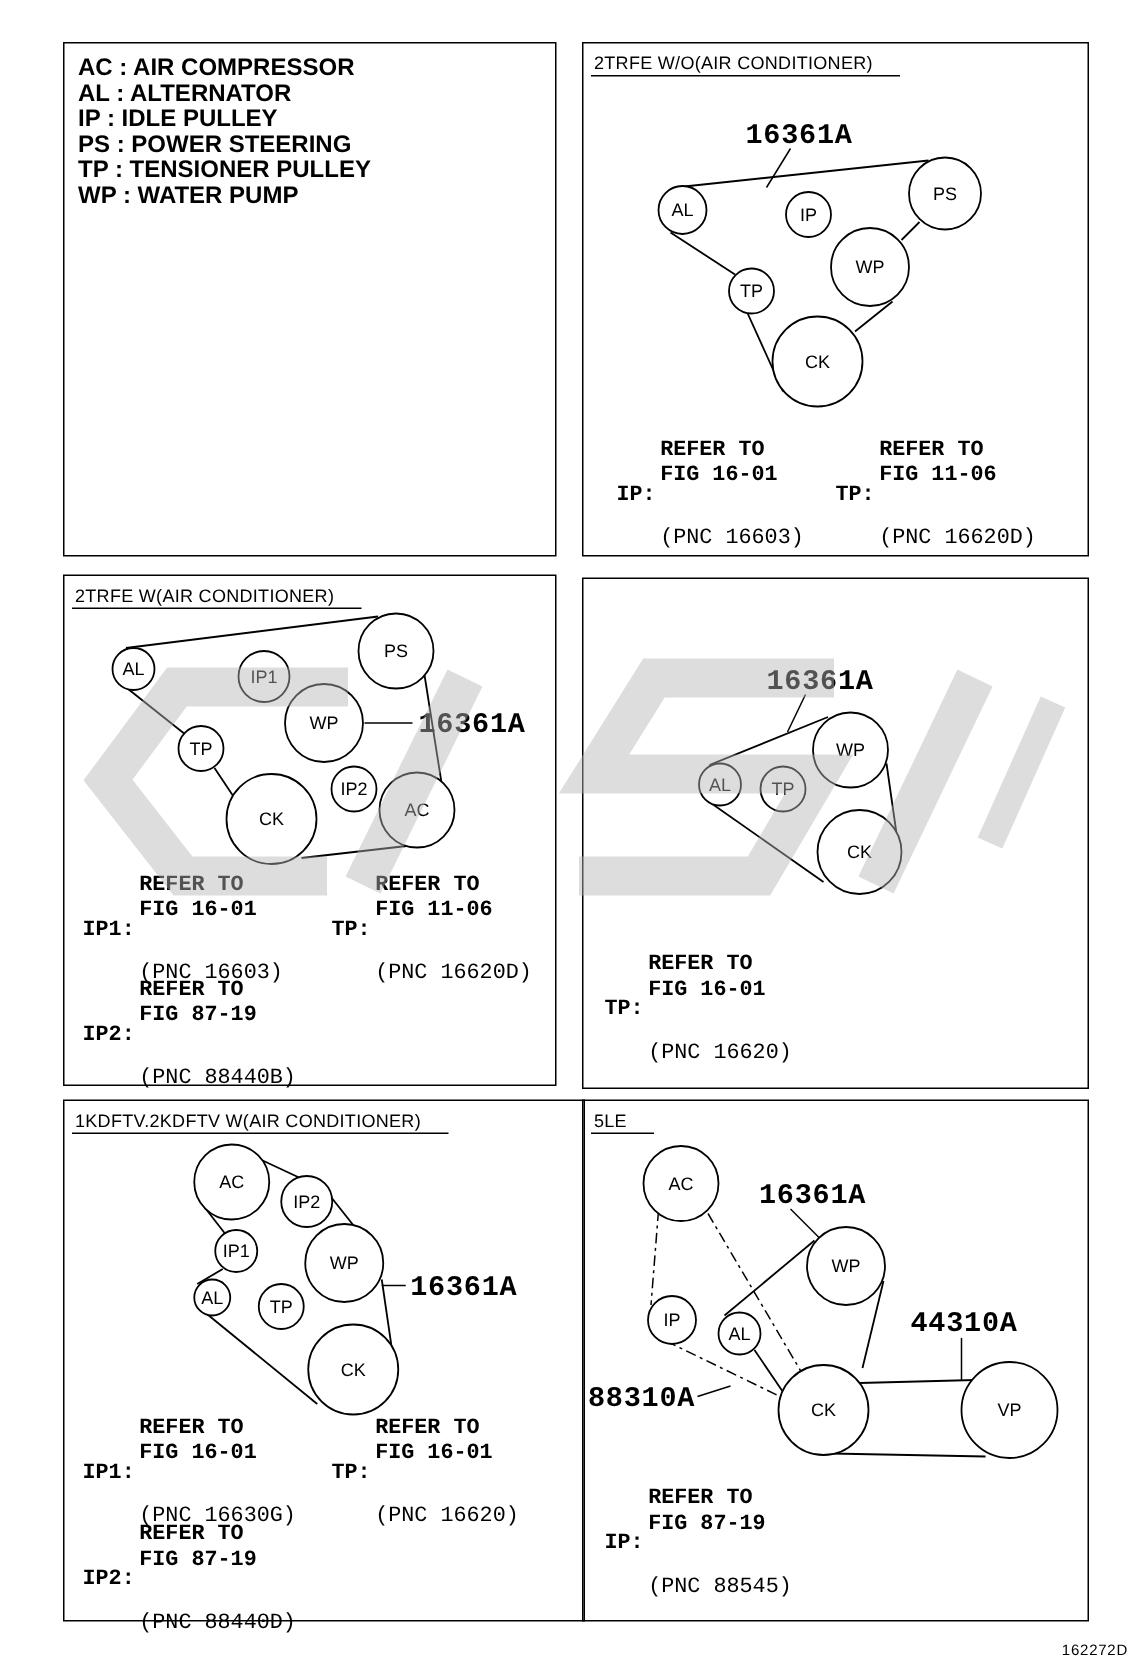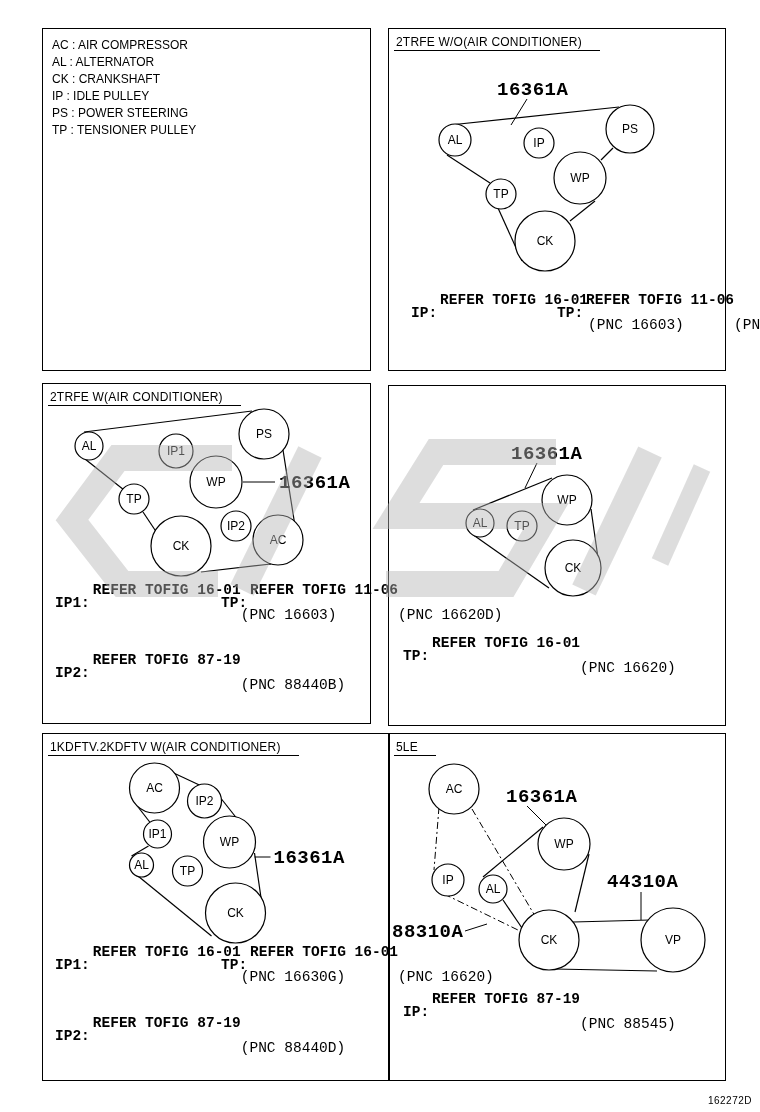--- a/index.html
+++ b/index.html
@@ -4,52 +4,52 @@
 <style>
   * { margin:0; padding:0; box-sizing:border-box; }
   html,body { background:#ffffff; }
   body { width:760px; height:1112px; position:relative; font-family:"Liberation Sans", sans-serif; color:#000; }
   #page { position:absolute; left:0; top:0; width:760px; height:1112px; background:#fff; overflow:hidden; }
 
   .panel { position:absolute; border:1px solid #000; background:transparent; }
   .panel-header { display:inline-block; font-size:12px; letter-spacing:0.2px; border-bottom:1px solid #000; padding:1px 18px 1px 2px; margin:5px 0 1px 5px; white-space:nowrap; }
 
   .legend-list { padding:8px 0 0 9px; }
-  .legend-item { font-size:12px; line-height:17px; white-space:nowrap; }
+  .legend-item { font-size:16px; line-height:17px; white-space:nowrap;font-weight:bold; }
 
   svg.diagram { position:absolute; left:0; top:0; width:100%; height:100%; }
   circle.pulley-circle { fill:#fff; stroke:#000; stroke-width:1.2; }
   text.pulley-label { font-size:12px; font-family:"Liberation Sans", sans-serif; text-anchor:middle; fill:#000; }
   .belt { stroke:#000; stroke-width:1.2; fill:none; }
   .belt-dash { stroke:#000; stroke-width:1; fill:none; stroke-dasharray:7 3 2 3; }
   .leader { stroke:#000; stroke-width:1; fill:none; }
   text.part-label { font-family:"Liberation Mono", monospace; font-weight:700; font-size:19px; fill:#000; letter-spacing:0.5px; }
 
   .note { position:absolute; display:flex; align-items:center; font-family:"Liberation Mono", monospace; font-size:14.5px; line-height:17px; }
   .note-prefix { font-weight:700; white-space:nowrap; }
-  .note-lines { display:flex; flex-direction:row; margin-left:3px; }
+  .note-lines { display:flex; flex-direction:column; margin-left:3px; }
   .note-line-bold { font-weight:700; white-space:nowrap; }
   .note-line { white-space:nowrap;margin-top:25px; }
 
   #watermark { position:absolute; left:0; top:0; width:760px; height:1112px; pointer-events:none; z-index:10; opacity:0.45; }
   #doc-number { position:absolute; right:8px; bottom:6px; font-size:10px; letter-spacing:0.5px; }
 </style>
 </head>
 <body>
 
 <div id="page">
 
   <div class="panel" style="left:42px; top:28px; width:329px; height:343px;">
     <div class="legend-list">
       <div class="legend-item">AC : AIR COMPRESSOR</div>
       <div class="legend-item">AL : ALTERNATOR</div>
-      <div class="legend-item">CK : CRANKSHAFT</div>
       <div class="legend-item">IP : IDLE PULLEY</div>
       <div class="legend-item">PS : POWER STEERING</div>
       <div class="legend-item">TP : TENSIONER PULLEY</div>
+      <div class="legend-item">WP : WATER PUMP</div>
     </div>
   </div>
 
   <div class="panel" style="left:388px; top:28px; width:338px; height:343px;">
     <span class="panel-header">2TRFE  W/O(AIR CONDITIONER)</span>
     <svg class="diagram" viewBox="0 0 336 341">
       <line class="belt" x1="61" y1="96" x2="230" y2="78"></line>
       <line class="belt" x1="224" y1="119" x2="212" y2="131"></line>
       <line class="belt" x1="206" y1="172" x2="181" y2="192"></line>
       <line class="belt" x1="133" y1="232" x2="109" y2="179"></line>

